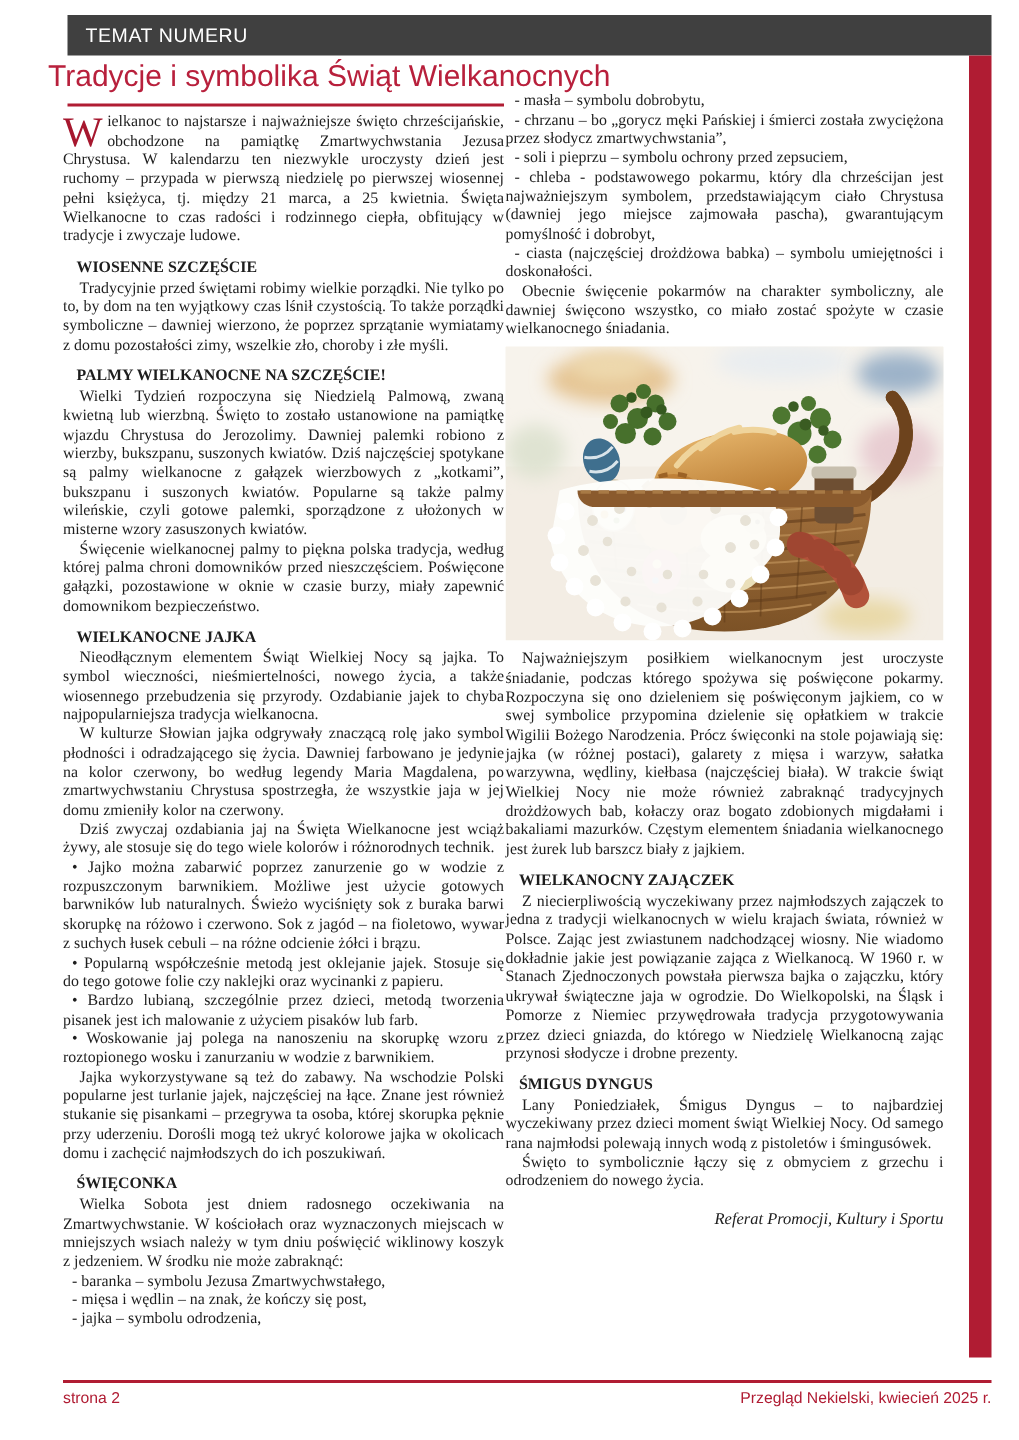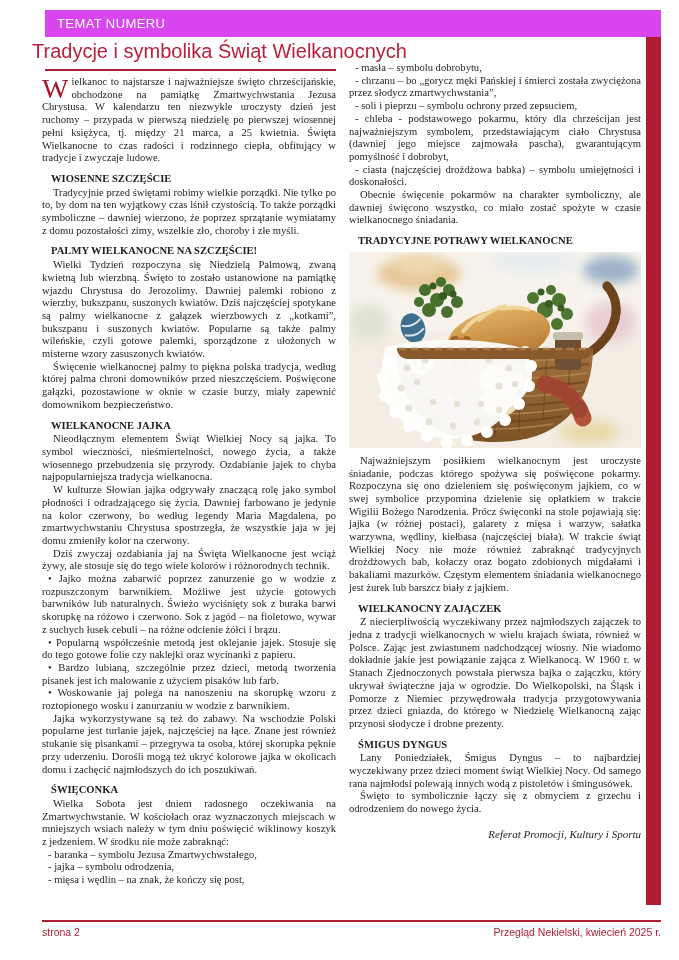--- a/index.html
+++ b/index.html
@@ -2,37 +2,37 @@
 <html lang="pl"><head>
 <meta charset="utf-8">
 <style>
   html,body{margin:0;padding:0;}
   body{
     width:679px;height:960px;position:relative;background:#ffffff;
     font-family:"Liberation Serif", serif;color:#1d1d1d;overflow:hidden;
   }
   .topbar{
     position:absolute;left:45px;top:10px;width:616px;height:27px;
-    background:#d946ef;display:flex;align-items:center;
+    background:#404040;display:flex;align-items:center;
   }
   .topbar-label{
     color:#ffffff;font-family:"Liberation Sans", sans-serif;
     font-size:13px;letter-spacing:.4px;padding-left:12px;font-weight:400;
   }
   .rightbar{
     position:absolute;left:646px;top:37px;width:15px;height:868px;background:#b01c33;
   }
   .page-title{
     position:absolute;left:32px;top:40px;width:560px;
     font-family:"Liberation Sans", sans-serif;font-size:20px;color:#b8203c;font-weight:400;
   }
   .title-rule{position:absolute;left:45px;top:69px;width:291px;height:2px;background:#b01c33;}
   .col{position:absolute;font-size:10.6px;line-height:12.7px;text-align:justify;}
   .col-left{left:42px;top:76px;width:294px;}
-  .col-right{left:349px;top:62px;width:292px;}
+  .col-right{left:337px;top:62px;width:292px;}
   .sec-heading{font-weight:bold;margin-top:8px;margin-bottom:1px;text-indent:9px;text-align:left;}
   .para{margin:0;text-indent:11px;}
   .bullet{margin:0;text-indent:6px;font-family:Liberation Serif, serif;}
   .dash{margin:0;text-indent:6px;text-align:left;}
   .lead{margin:0;}
   .dropcap{
     float:left;color:#a6172e;font-size:28px;line-height:23px;height:23px;
     font-weight:400;margin:1px 3px 0 0;
   }
   .photo-wrap{width:292px;height:196px;margin:4px 0 7px 0;}
@@ -75,33 +75,32 @@
   <p class="para">Dziś zwyczaj ozdabiania jaj na Święta Wielkanocne jest wciąż żywy, ale stosuje się do tego wiele kolorów i różnorodnych technik.</p>
   <p class="bullet">• Jajko można zabarwić poprzez zanurzenie go w wodzie z rozpuszczonym barwnikiem. Możliwe jest użycie gotowych barwników lub naturalnych. Świeżo wyciśnięty sok z buraka barwi skorupkę na różowo i czerwono. Sok z jagód – na fioletowo, wywar z suchych łusek cebuli – na różne odcienie żółci i brązu.</p>
   <p class="bullet">• Popularną współcześnie metodą jest oklejanie jajek. Stosuje się do tego gotowe folie czy naklejki oraz wycinanki z papieru.</p>
   <p class="bullet">• Bardzo lubianą, szczególnie przez dzieci, metodą tworzenia pisanek jest ich malowanie z użyciem pisaków lub farb.</p>
   <p class="bullet">• Woskowanie jaj polega na nanoszeniu na skorupkę wzoru z roztopionego wosku i zanurzaniu w wodzie z barwnikiem.</p>
   <p class="para">Jajka wykorzystywane są też do zabawy. Na wschodzie Polski popularne jest turlanie jajek, najczęściej na łące. Znane jest również stukanie się pisankami – przegrywa ta osoba, której skorupka pęknie przy uderzeniu. Dorośli mogą też ukryć kolorowe jajka w okolicach domu i zachęcić najmłodszych do ich poszukiwań.</p>
 
   <div class="sec-heading">ŚWIĘCONKA</div>
   <p class="para">Wielka Sobota jest dniem radosnego oczekiwania na Zmartwychwstanie. W kościołach oraz wyznaczonych miejscach w mniejszych wsiach należy w tym dniu poświęcić wiklinowy koszyk z jedzeniem. W środku nie może zabraknąć:</p>
   <p class="dash">- baranka – symbolu Jezusa Zmartwychwstałego,</p>
+  <p class="dash">- mięsa i wędlin – na znak, że kończy się post,</p>
   <p class="dash">- jajka – symbolu odrodzenia,</p>
-  <p class="dash">- mięsa i wędlin – na znak, że kończy się post,</p>
 </div>
 
 <div class="col col-right">
   <p class="dash">- masła – symbolu dobrobytu,</p>
   <p class="dash" style="text-align:justify;">- chrzanu – bo „gorycz męki Pańskiej i śmierci została zwyciężona przez słodycz zmartwychwstania”,</p>
   <p class="dash">- soli i pieprzu – symbolu ochrony przed zepsuciem,</p>
   <p class="dash" style="text-align:justify;">- chleba - podstawowego pokarmu, który dla chrześcijan jest najważniejszym symbolem, przedstawiającym ciało Chrystusa (dawniej jego miejsce zajmowała pascha), gwarantującym pomyślność i dobrobyt,</p>
   <p class="dash" style="text-align:justify;">- ciasta (najczęściej drożdżowa babka) – symbolu umiejętności i doskonałości.</p>
   <p class="para">Obecnie święcenie pokarmów na charakter symboliczny, ale dawniej święcono wszystko, co miało zostać spożyte w czasie wielkanocnego śniadania.</p>
 
-  <div class="sec-heading">TRADYCYJNE POTRAWY WIELKANOCNE</div>
 
   <div class="photo-wrap">
     <svg width="292" height="196" viewBox="0 0 292 196" xmlns="http://www.w3.org/2000/svg">
       <defs>
         <linearGradient id="breadGrad" x1="0" y1="0" x2="0" y2="1">
           <stop offset="0" stop-color="#e2b066"></stop>
             <stop offset="1" stop-color="#b5762e"></stop>
         </linearGradient>
         <linearGradient id="basketGrad" x1="0" y1="0" x2="0" y2="1">
           <stop offset="0" stop-color="#a3713d"></stop>

